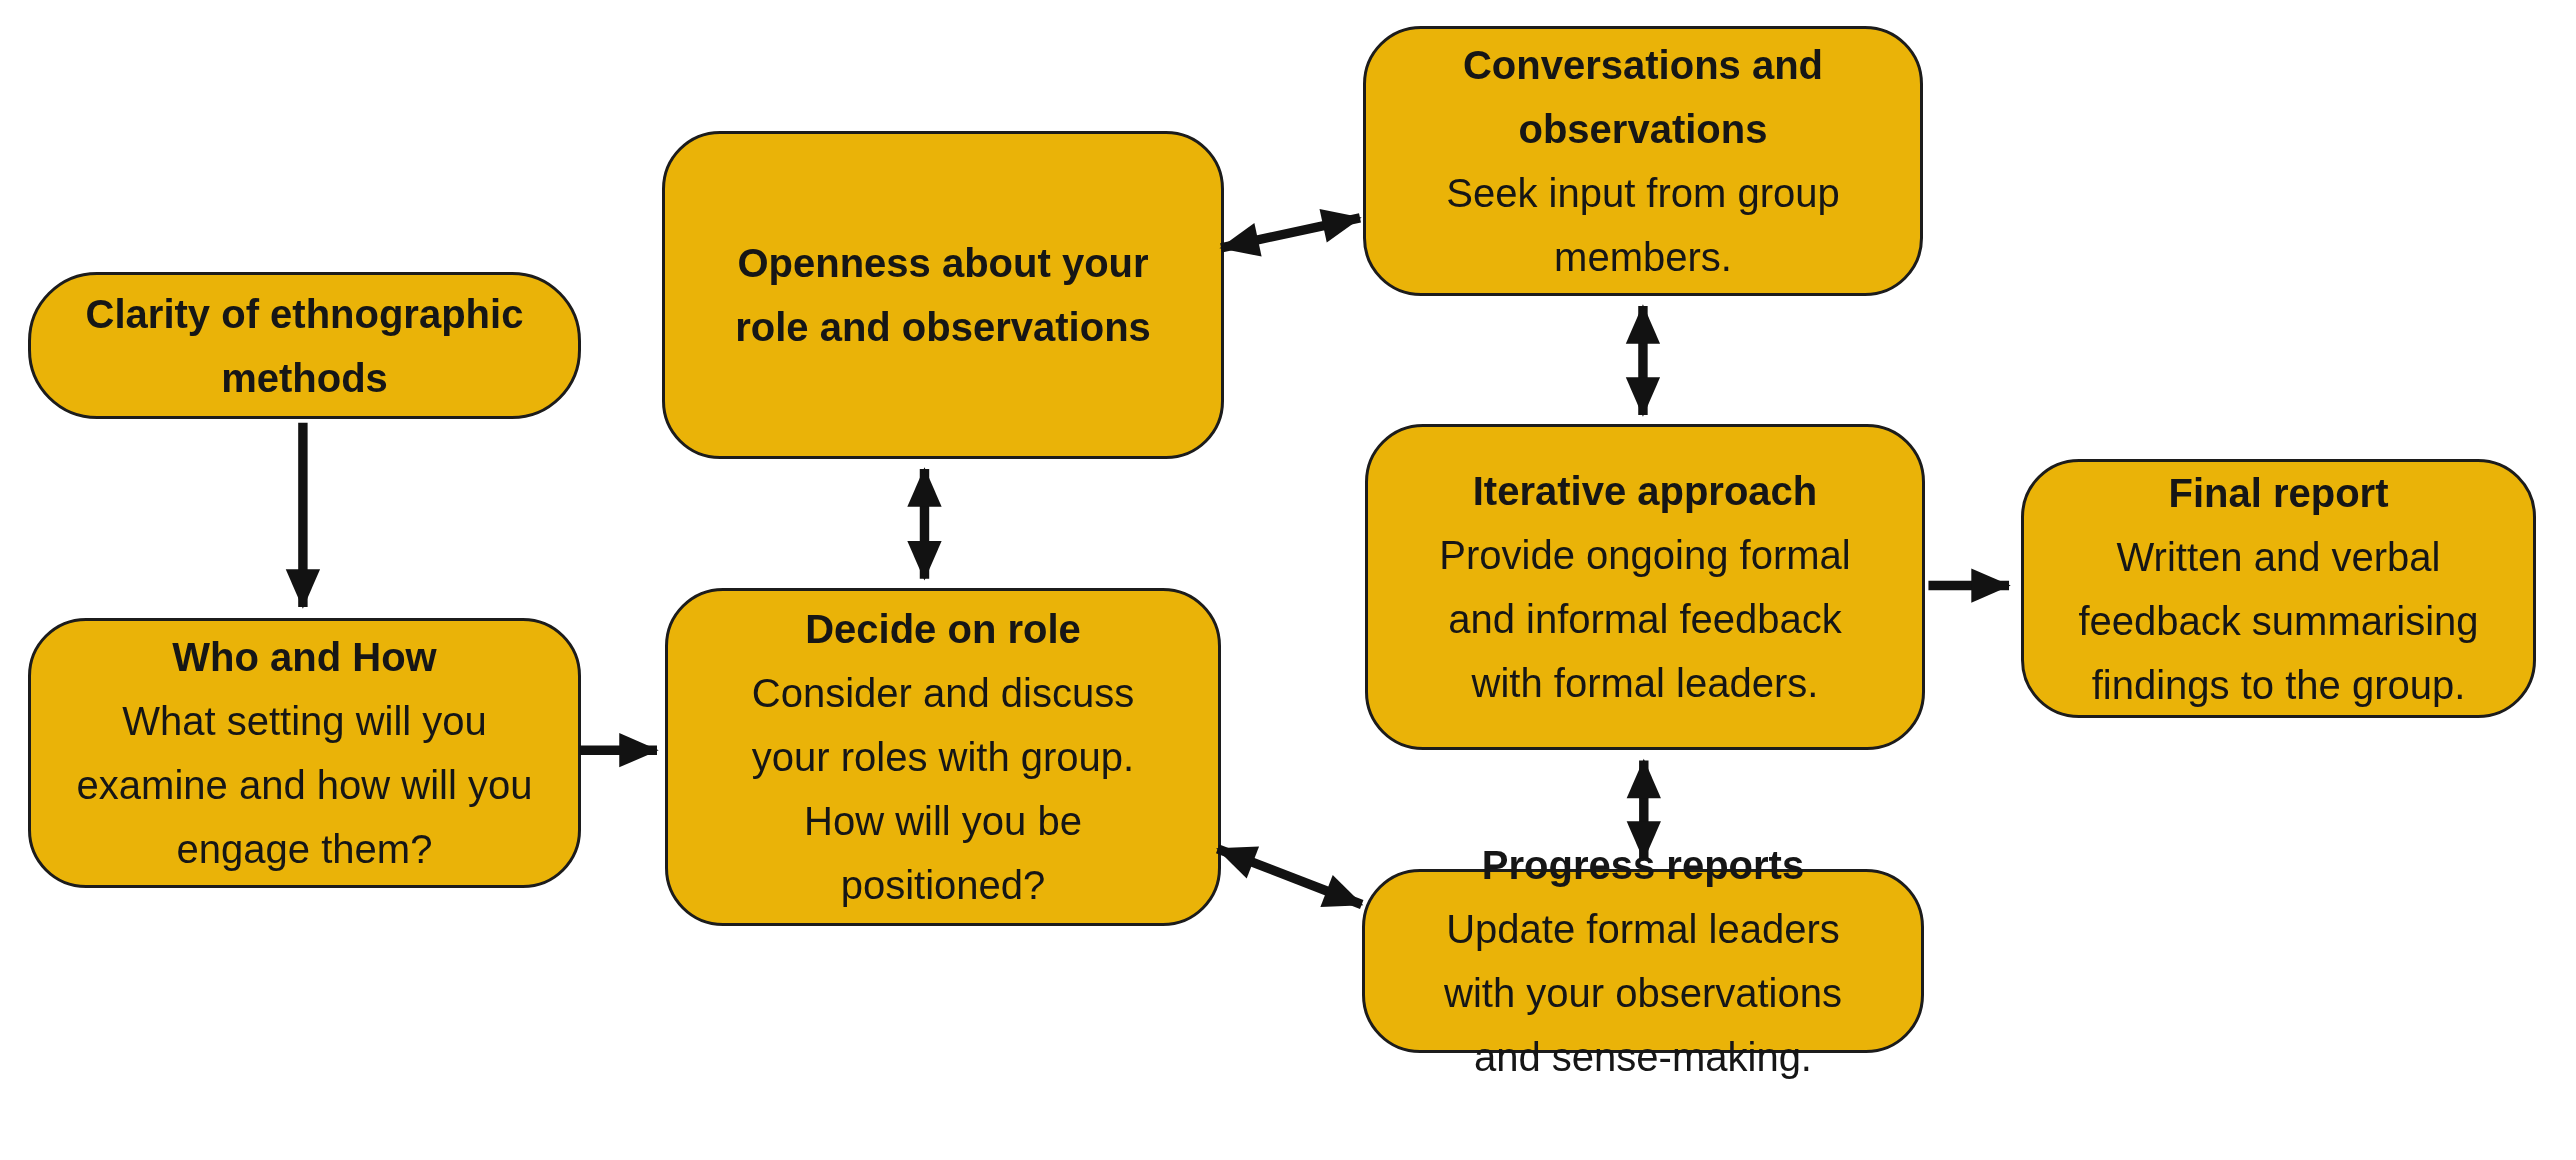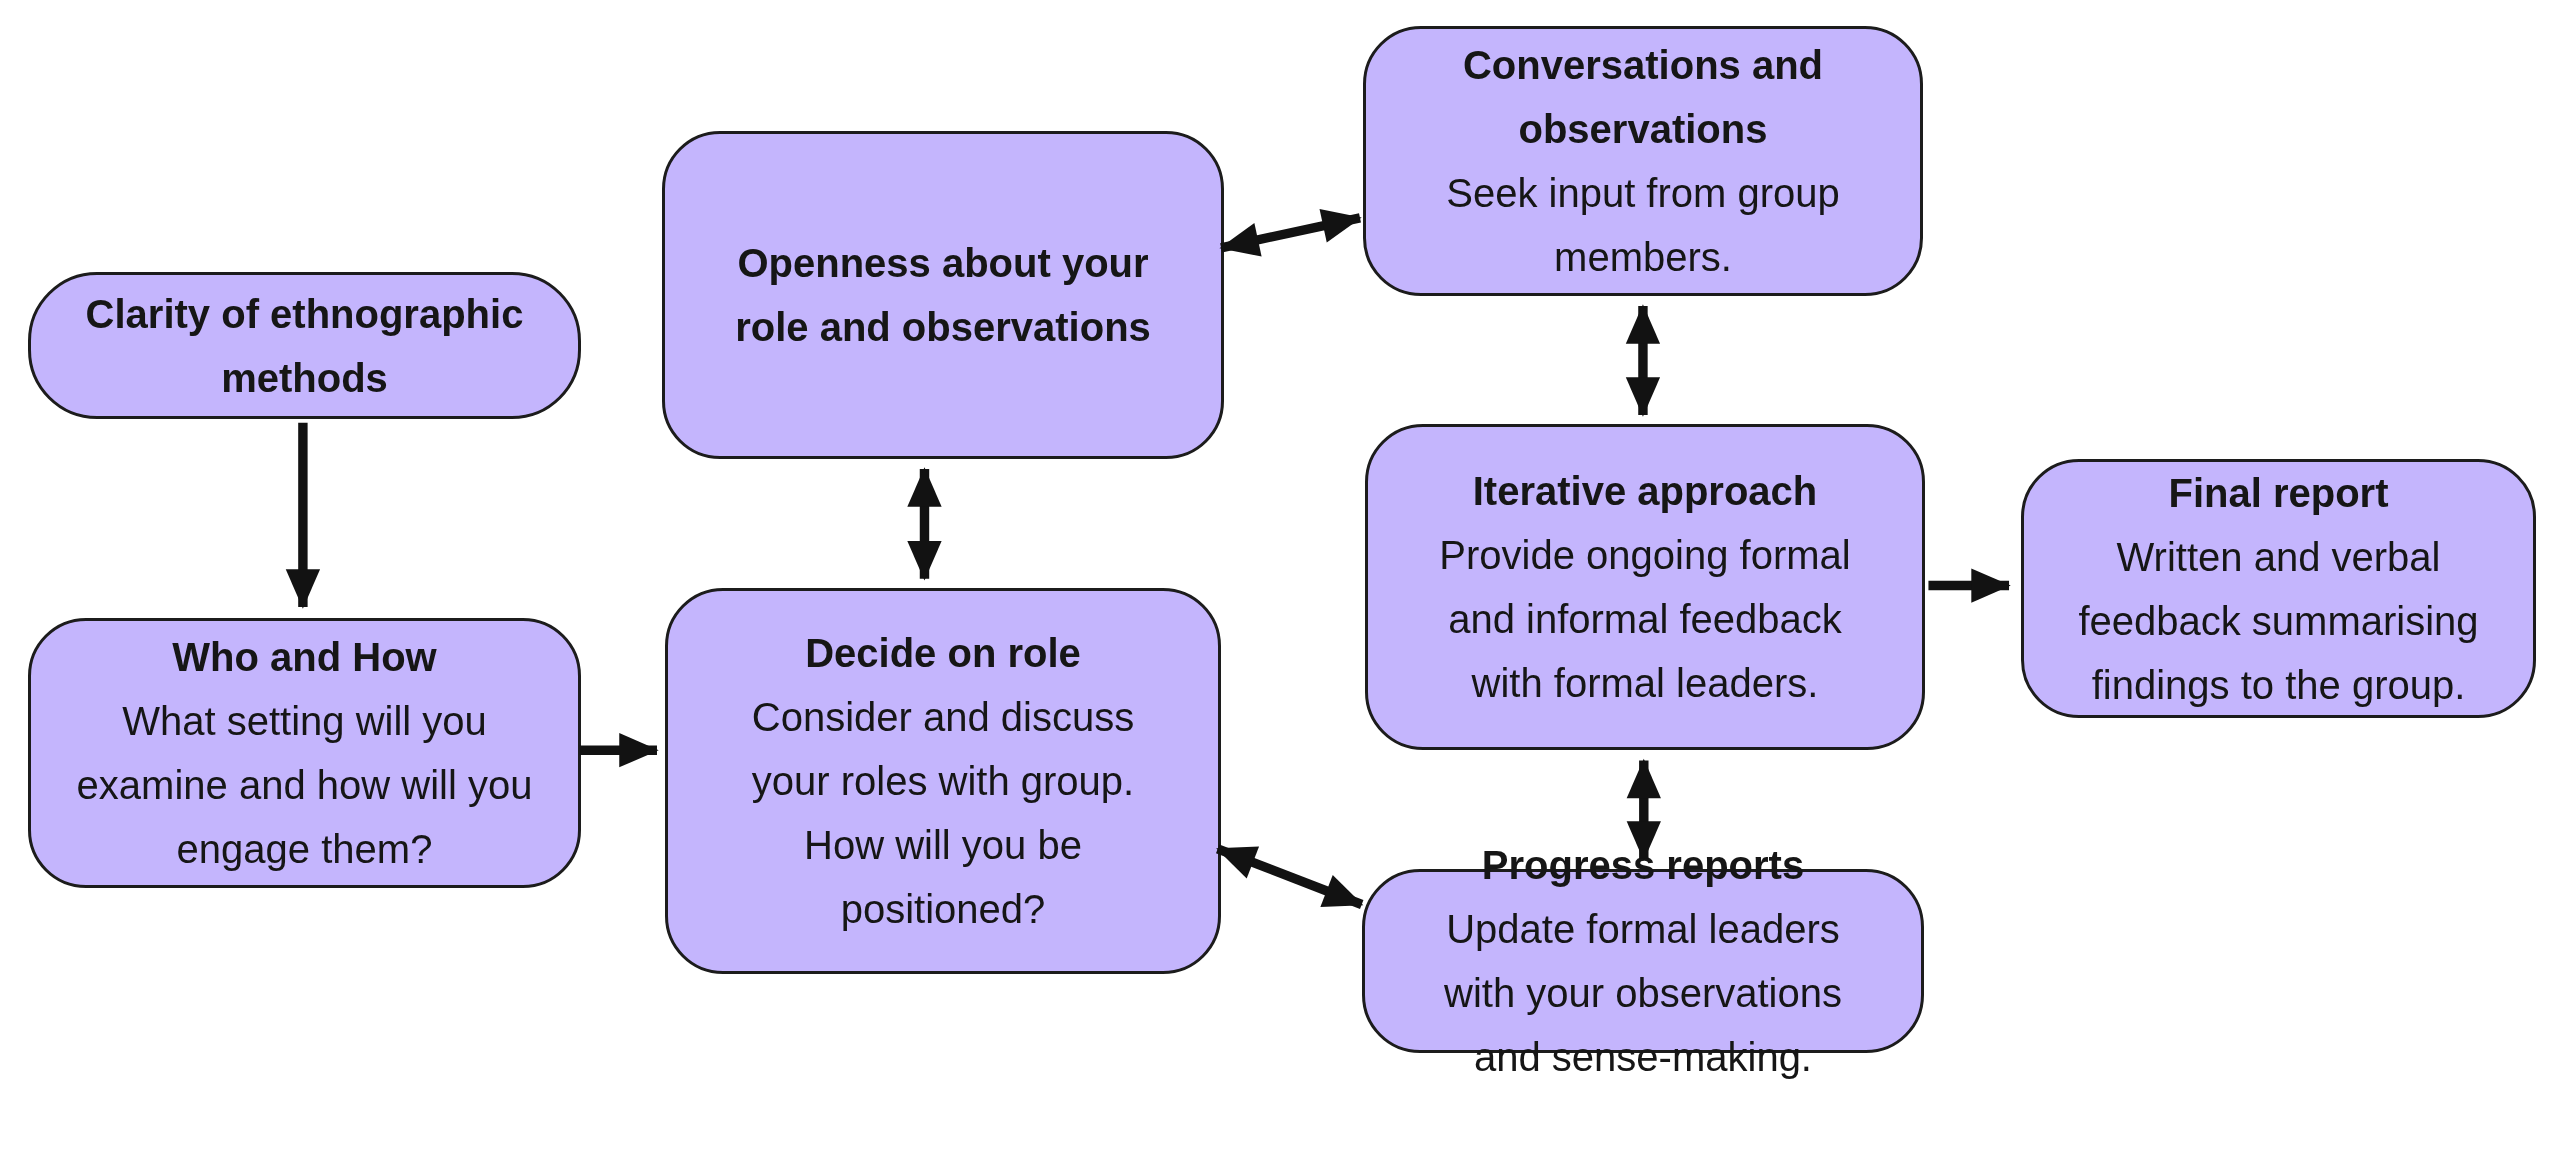--- a/index.html
+++ b/index.html
@@ -12,21 +12,21 @@
     width: 2576px;
     height: 1160px;
     background: #ffffff;
     font-family: "Liberation Sans", sans-serif;
     color: #161616;
     overflow: hidden;
   }
   .node {
     position: absolute;
     box-sizing: border-box;
-    background: #c4b5fd;
+    background: #eab308;
     border: 3.4px solid #1c1c1c;
     border-radius: 58px;
     display: flex;
     flex-direction: column;
     justify-content: center;
     align-items: center;
     text-align: center;
     font-size: 40px;
     line-height: 64px;
     white-space: pre-line;
@@ -61,21 +61,21 @@
     <div class="title">Clarity of ethnographic
 methods</div>
     
   </div>
 
   <div class="node" style="left:662px; top:131px; width:562px; height:328px;">
     <div class="title">Openness about your
 role and observations</div>
   </div>
 
-  <div class="node" style="left:665px; top:588px; width:556px; height:386px;align-items:center;">
+  <div class="node" style="left:665px; top:588px; width:556px; height:338px;align-items:center;">
     <div class="title">Decide on role</div>
     <div class="body">Consider and discuss
 your roles with group.
 How will you be
 positioned?</div>
   </div>
 
   <div class="node" style="left:1363px; top:26px; width:560px; height:270px;">
     <div class="title">Conversations and
 observations</div>

